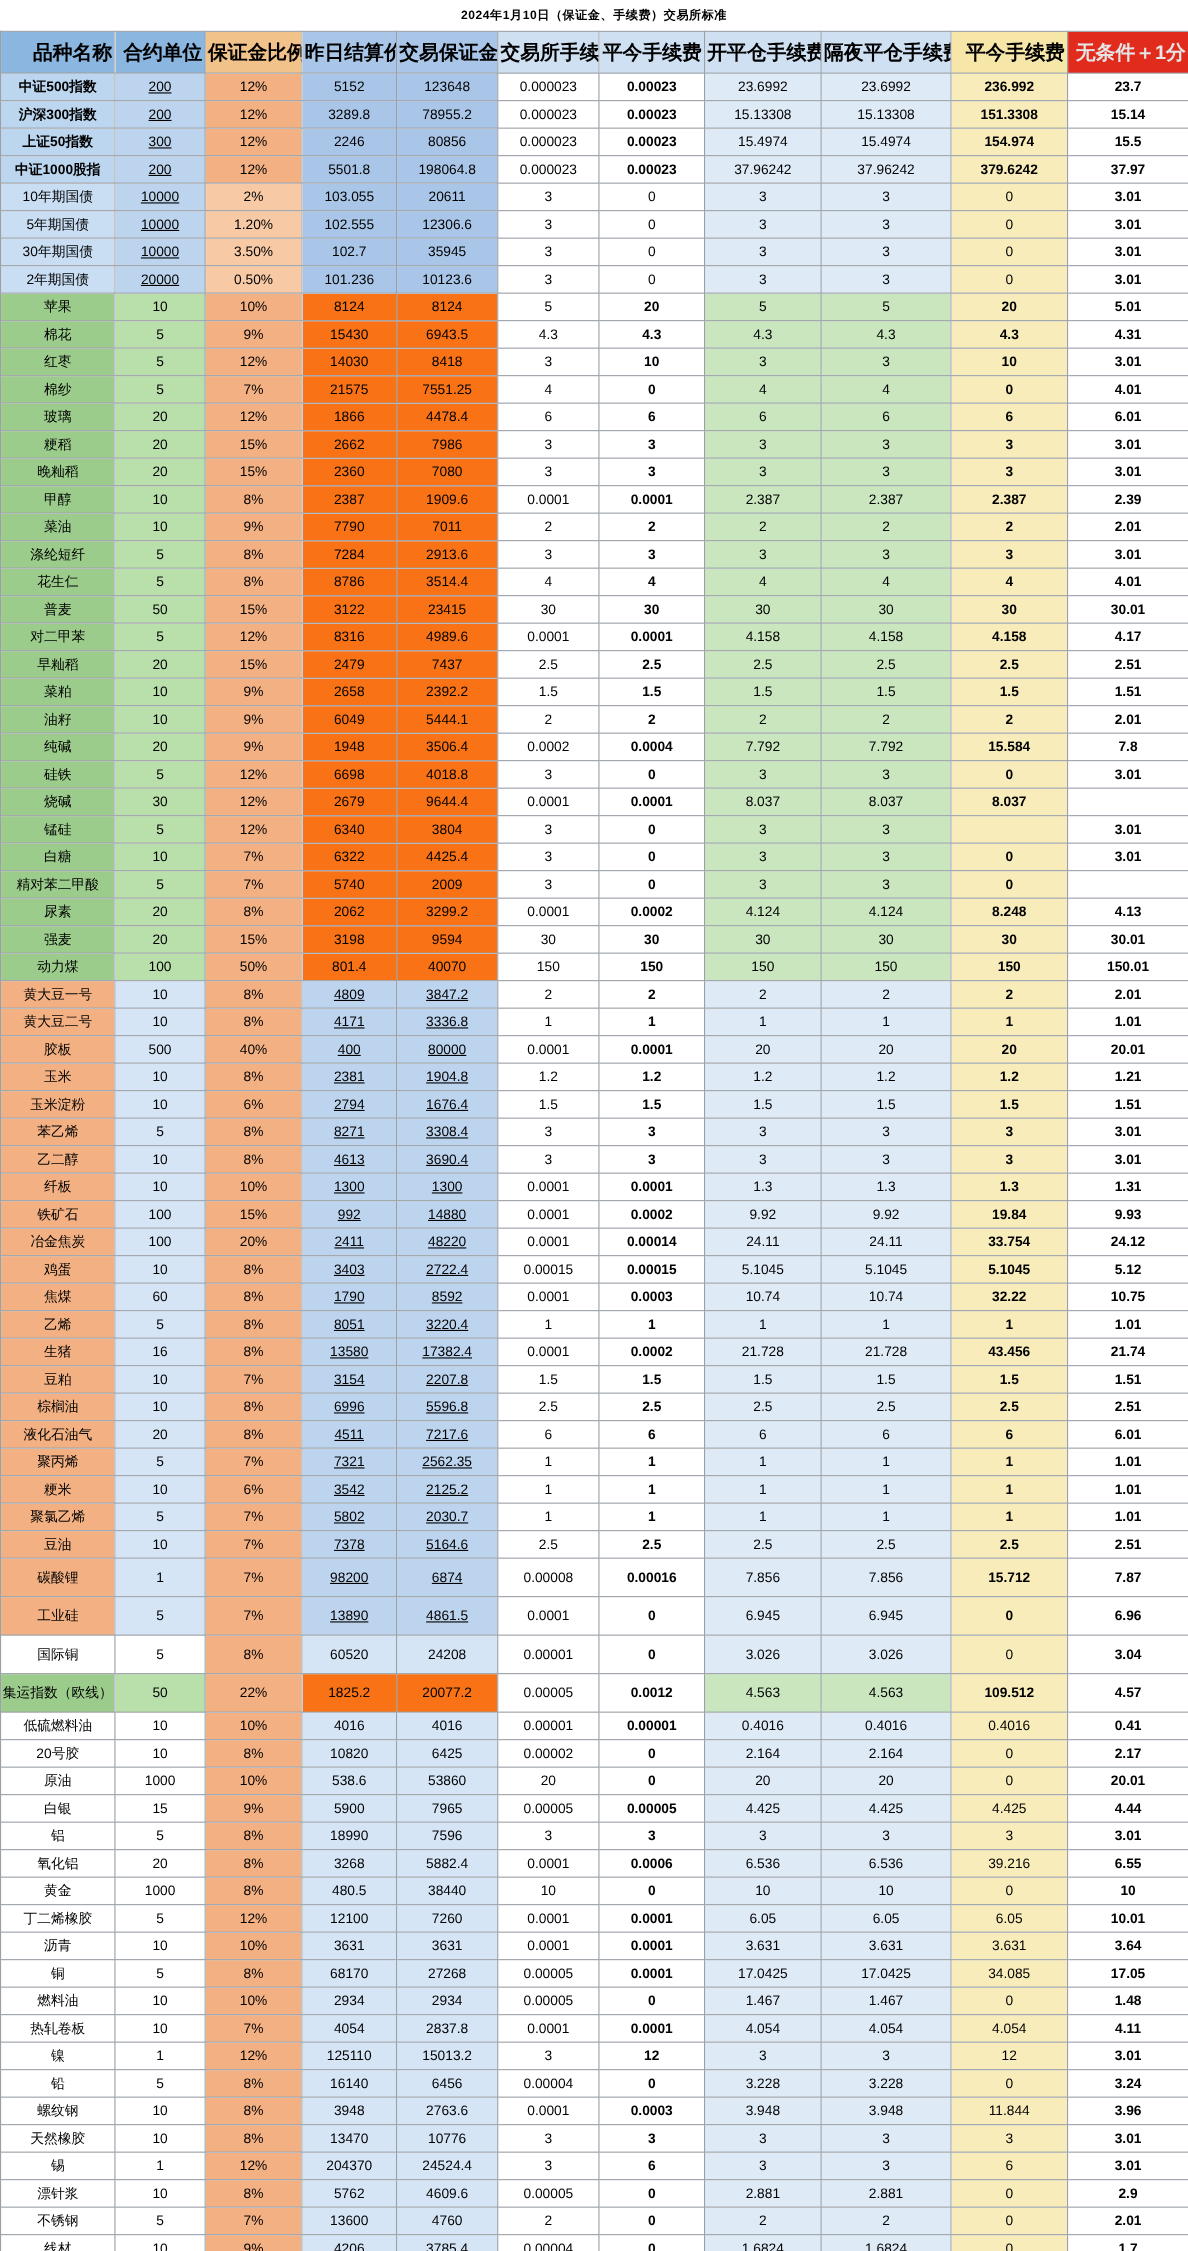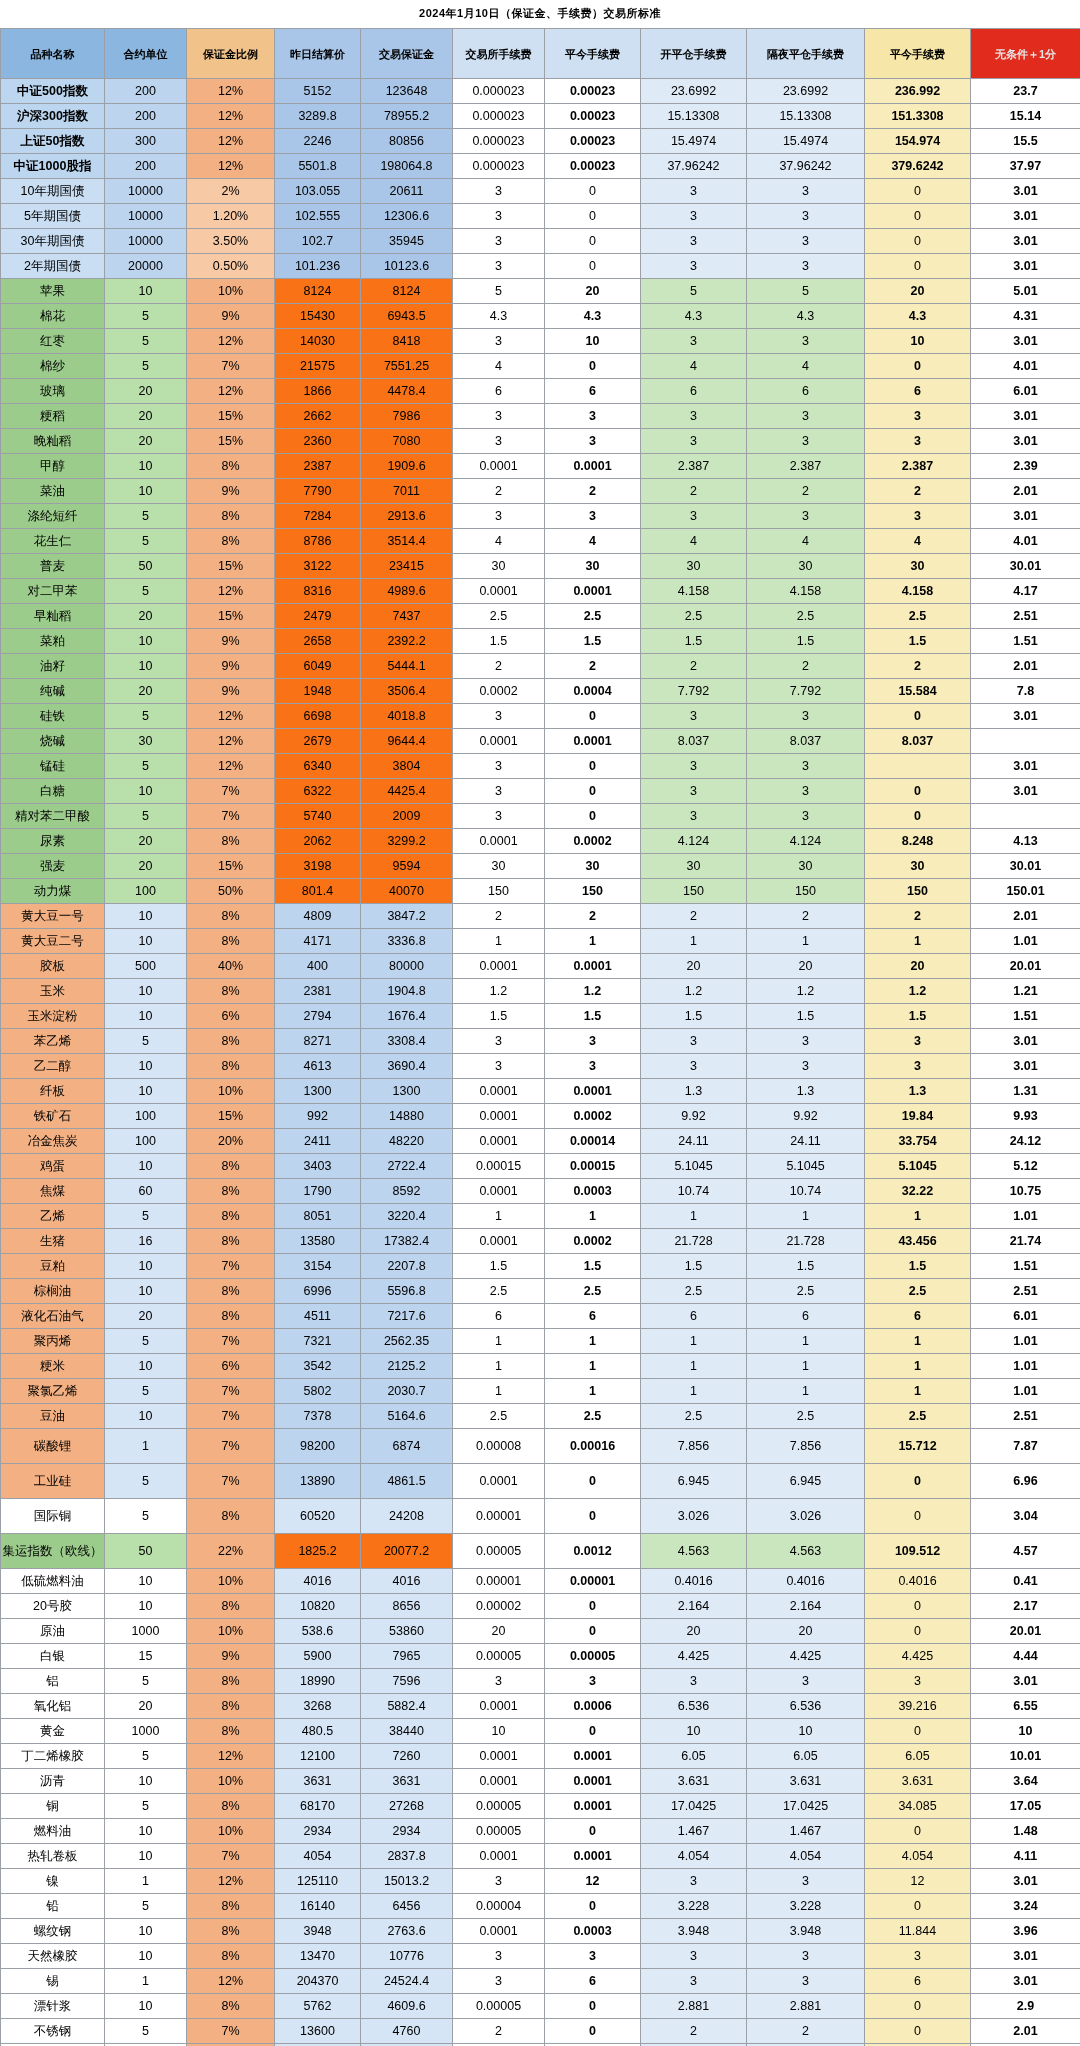--- a/index.html
+++ b/index.html
@@ -33,26 +33,27 @@
     font-size: 12.5px;
     text-align: center;
     padding: 0;
     height: 24px;
     line-height: 24px;
     overflow: hidden;
     white-space: nowrap;
   }
   thead th {
     font-weight: bold;
-    font-size: 11px;
+    font-size: 18px;
     color: #000;
-    height: 50px;
+    height: 38px;
     line-height: 16px;
     vertical-align: middle;
     padding: 0 2px;
+    text-align: right;
   }
   
   col.c0 { width: 104px; }
   col.c1 { width: 82px; }
   col.c2 { width: 88px; }
   col.c3 { width: 86px; }
   col.c4 { width: 92px; }
   col.c5 { width: 92px; }
   col.c6 { width: 96px; }
   col.c7 { width: 106px; }
@@ -79,21 +80,21 @@
   .n-green  { background: #9ccc8c; }
   .n-orange { background: #f3b183; }
   .n-white  { background: #ffffff; }
 
   
   .m-orange { background: #f3b183; }
   .m-orange2{ background: #f7c9a5; }
 
   
   .s-blue   { background: #a9c6e8; }
-  .s-blue2  { background: #bdd4ee; }
+  .s-blue2  { background: #bdd4ee; text-decoration: underline; }
   .s-green  { background: #f97316; }
   .s-green2 { background: #b9dfab; }
   .s-white  { background: #ffffff; }
   .s-lblue  { background: #d5e5f6; }
 
   
   .f-white  { background: #ffffff; }
   .f-lblue  { background: #dfeaf7; }
   .f-green2 { background: #c9e6be; }
 
@@ -905,21 +906,21 @@
           <td class="f-lblue">0.4016</td>
           <td class="f-lblue">0.4016</td>
           <td class="t-yellow">0.4016</td>
           <td class="l-white">0.41</td>
         </tr>
         <tr>
           <td class="n-white">20号胶</td>
           <td class="s-white">10</td>
           <td class="m-orange">8%</td>
           <td class="s-lblue">10820</td>
-          <td class="s-lblue">8656</td>
+          <td class="s-lblue">6425</td>
           <td class="f-white">0.00002</td>
           <td class="f-white bold">0</td>
           <td class="f-lblue">2.164</td>
           <td class="f-lblue">2.164</td>
           <td class="t-yellow">0</td>
           <td class="l-white">2.17</td>
         </tr>
         <tr>
           <td class="n-white">原油</td>
           <td class="s-white">1000</td>

